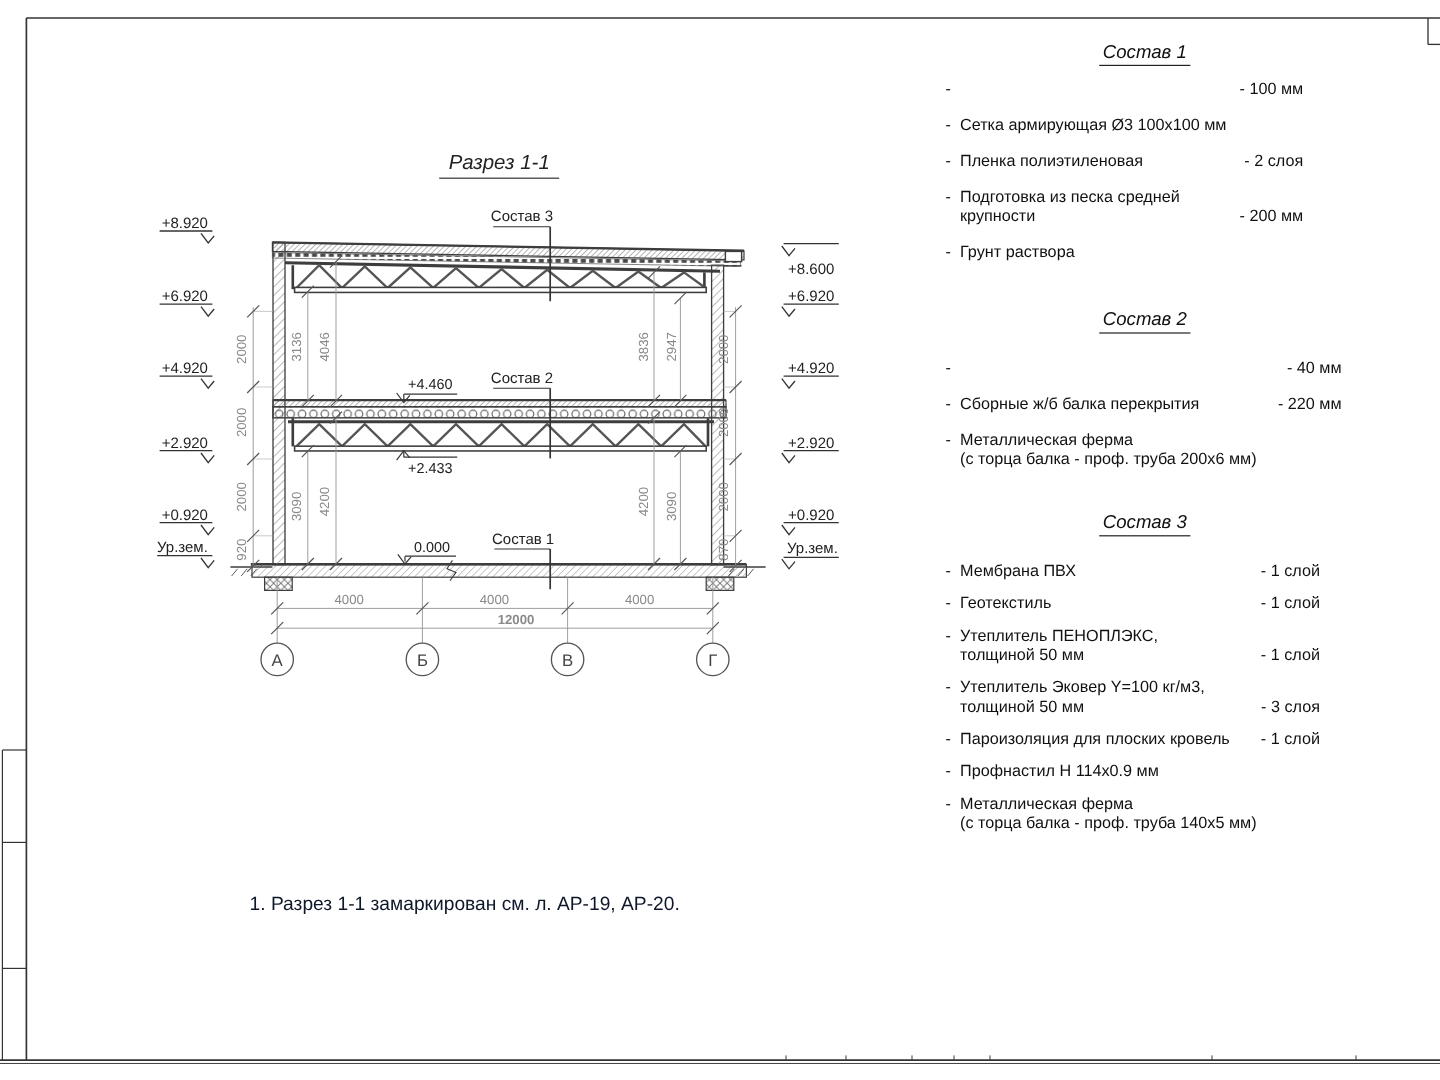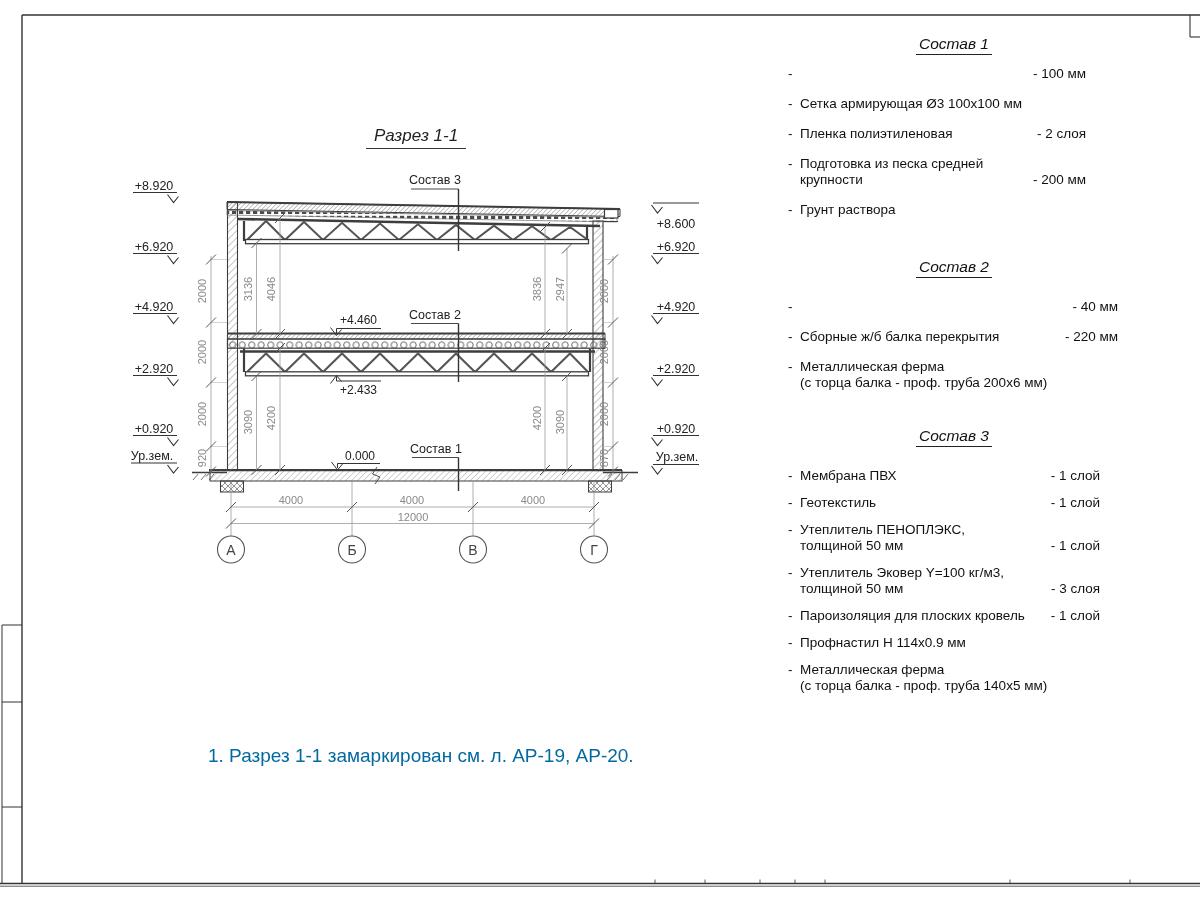--- a/index.html
+++ b/index.html
@@ -8,21 +8,21 @@
   svg.bg{position:absolute;left:0;top:0;z-index:0;}
   .t{position:absolute;white-space:nowrap;color:#222;z-index:2;}
   .lvl{font-size:12.5px;width:44px;text-align:center;}
   .dim{font-size:11px;color:#8a8a8a;text-align:center;}
   .rot{transform:rotate(-90deg);transform-origin:center;width:44px;height:14px;}
   .axis{font-size:14px;color:#444;width:20px;text-align:center;}
   .mark{font-size:12px;color:#222;}
   .slabel{font-size:12.5px;color:#222;}
   .title{font-size:17px;font-style:italic;width:100px;text-align:center;
          border-bottom:1.2px solid #333;padding-bottom:2px;}
-  .note{font-size:19px;color:#0369a1;}
+  .note{font-size:16px;color:#0f172a;}
   .specs{position:absolute;left:788px;top:36px;width:332px;font-size:13.5px;
          line-height:16px;color:#111;z-index:2;}
   .sec{position:absolute;left:0;right:0;}
   .spec-h{text-align:center;font-style:italic;font-size:15.5px;margin-bottom:14px;}
   .spec-h span{border-bottom:1px solid #222;padding:0 3px 2px;}
   .mb24{margin-bottom:24px;}
   .spec-item{display:flex;margin-bottom:14px;}
   .sec-s3 .spec-item{margin-bottom:11px;}
   .sec-s1 .spec-item{padding-right:34px;}
   .sec-s2 .spec-item{padding-right:2px;}
@@ -299,21 +299,21 @@
 <div class="t dim rot" style="left:516px;top:411px;">4200</div>
 <div class="t dim rot" style="left:539px;top:415px;">3090</div>
 
 <div class="t mark" style="left:340px;top:313px;">+4.460</div>
 <div class="t mark" style="left:340px;top:383px;">+2.433</div>
 <div class="t mark" style="left:345px;top:449px;">0.000</div>
 
 <div class="t dim" style="left:271px;top:494px;width:40px;">4000</div>
 <div class="t dim" style="left:392px;top:494px;width:40px;">4000</div>
 <div class="t dim" style="left:513px;top:494px;width:40px;">4000</div>
-<div class="t dim" style="left:388px;top:511px;width:50px;">12000</div>
+<div class="t dim" style="left:405px;top:511px;width:50px;font-weight:bold;">12000</div>
 
 <div class="t axis" style="left:221px;top:542px;">А</div>
 <div class="t axis" style="left:342px;top:542px;">Б</div>
 <div class="t axis" style="left:463px;top:542px;">В</div>
 <div class="t axis" style="left:584px;top:542px;">Г</div>
 
 <div class="t note" style="left:208px;top:745px;">1. Разрез 1-1 замаркирован см. л. АР-19, АР-20.</div>
 
 <div class="specs">
 

